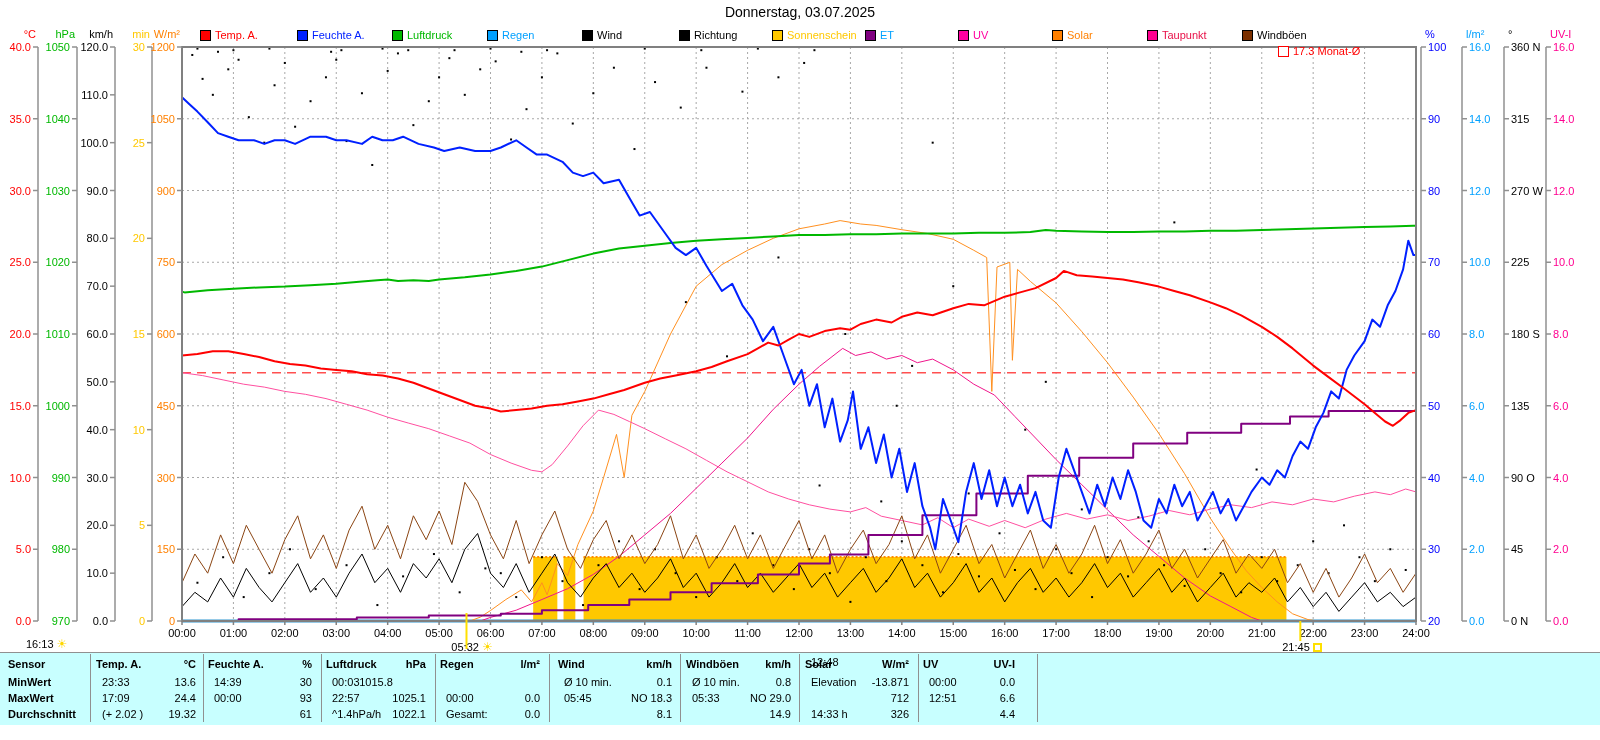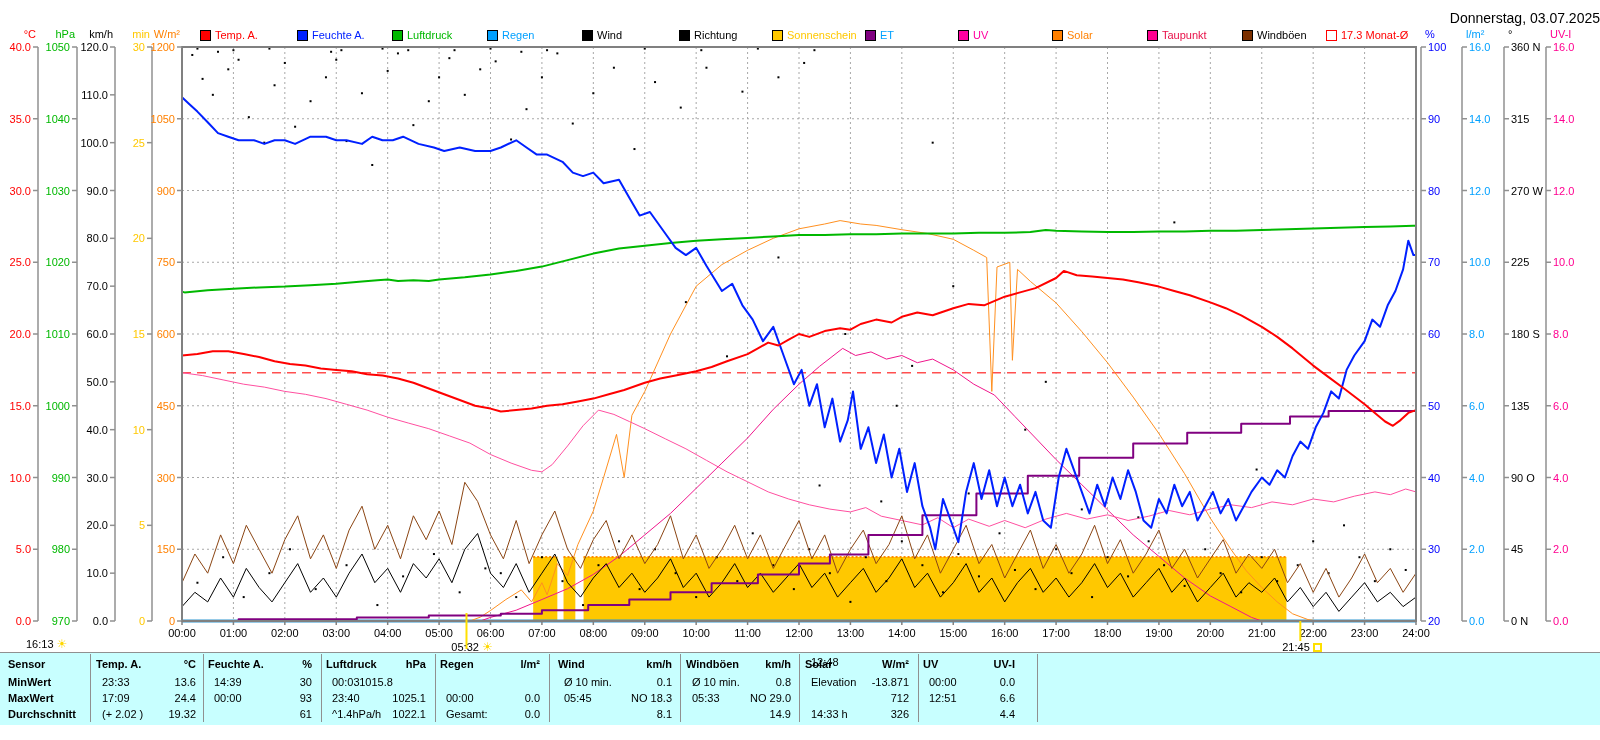--- a/index.html
+++ b/index.html
@@ -1,18 +1,18 @@
 <!DOCTYPE html>
 <html><head>
 <meta charset="utf-8">
 <style>
   html,body{margin:0;padding:0;background:#fff;}
   .canvas{position:relative;width:1600px;height:740px;background:#fff;overflow:hidden;
           font-family:"Liberation Sans",sans-serif;color:#000;}
-  .title{position:absolute;top:10px;left:0;width:1600px;text-align:right;font-size:14px;}
+  .title{position:absolute;top:4px;left:0;width:1600px;text-align:center;font-size:14px;}
   .legend-item{position:absolute;top:29px;display:flex;align-items:center;gap:4px;font-size:11px;white-space:nowrap;}
   .legend-box{width:9px;height:9px;border:1px solid #000;display:inline-block;}
   .foot{position:absolute;font-size:11px;display:flex;align-items:center;gap:3px;}
   .sunchar{color:#FFD700;font-size:12px;line-height:10px;}
   .sunsq{width:5px;height:5px;border:2px solid #FFE000;display:inline-block;}
   .tbl-bg{position:absolute;left:0;top:652px;width:1600px;height:72px;background:#C8FFFF;border-top:1px solid #909090;}
   .tbl-cell{position:absolute;font-size:11px;white-space:nowrap;}
   .tbl-div{position:absolute;top:654px;height:68px;width:1px;background:#909090;}
   .b{font-weight:bold;}
   svg text{font-family:"Liberation Sans",sans-serif;}
@@ -64,21 +64,21 @@
         <span style="color: rgb(255, 128, 0);">Solar</span>
       </div>
       <div class="legend-item" style="left: 1147px;">
         <span class="legend-box" style="background: rgb(255, 0, 144);"></span>
         <span style="color: rgb(232, 16, 72);">Taupunkt</span>
       </div>
       <div class="legend-item" style="left: 1242px;">
         <span class="legend-box" style="background: rgb(123, 48, 0);"></span>
         <span style="color: rgb(0, 0, 0);">Windböen</span>
       </div>
-      <div class="legend-item" style="left: 1326px;">
+      <div class="legend-item" style="left: 1278px; margin-top: 16px;">
         <span class="legend-box" style="background: rgb(255, 255, 255); border-color: rgb(255, 0, 0);"></span>
         <span style="color: rgb(255, 0, 0);">17.3 Monat-Ø</span>
       </div>
     </div>
   <svg id="chart" width="1600" height="655" viewBox="0 0 1600 655">
       <line x1="233.41666666666666" y1="47" x2="233.41666666666666" y2="621" stroke="#A8A8A8" stroke-width="1" stroke-dasharray="2 3"></line>
       <line x1="284.8333333333333" y1="47" x2="284.8333333333333" y2="621" stroke="#A8A8A8" stroke-width="1" stroke-dasharray="2 3"></line>
       <line x1="336.25" y1="47" x2="336.25" y2="621" stroke="#A8A8A8" stroke-width="1" stroke-dasharray="2 3"></line>
       <line x1="387.66666666666663" y1="47" x2="387.66666666666663" y2="621" stroke="#A8A8A8" stroke-width="1" stroke-dasharray="2 3"></line>
       <line x1="439.08333333333337" y1="47" x2="439.08333333333337" y2="621" stroke="#A8A8A8" stroke-width="1" stroke-dasharray="2 3"></line>
@@ -530,21 +530,21 @@
       <div class="tbl-cell b" style="left: 208px; top: 658px; width: 104px; text-align: right;">%</div>
       <div class="tbl-cell" style="left: 214px; top: 676px; text-align: left;">14:39</div>
       <div class="tbl-cell" style="left: 208px; top: 676px; width: 104px; text-align: right;">30</div>
       <div class="tbl-cell" style="left: 214px; top: 692px; text-align: left;">00:00</div>
       <div class="tbl-cell" style="left: 208px; top: 692px; width: 104px; text-align: right;">93</div>
       <div class="tbl-cell" style="left: 208px; top: 708px; width: 104px; text-align: right;">61</div>
       <div class="tbl-cell b" style="left: 326px; top: 658px; text-align: left;">Luftdruck</div>
       <div class="tbl-cell b" style="left: 326px; top: 658px; width: 100px; text-align: right;">hPa</div>
       <div class="tbl-cell" style="left: 332px; top: 676px; text-align: left;">00:03</div>
       <div class="tbl-cell" style="left: 326px; top: 676px; width: 100px; text-align: center;">1015.8</div>
-      <div class="tbl-cell" style="left: 332px; top: 692px; text-align: left;">23:40</div>
+      <div class="tbl-cell" style="left: 332px; top: 692px; text-align: left;">22:57</div>
       <div class="tbl-cell" style="left: 326px; top: 692px; width: 100px; text-align: right;">1025.1</div>
       <div class="tbl-cell" style="left: 332px; top: 708px; text-align: left;">^1.4hPa/h</div>
       <div class="tbl-cell" style="left: 326px; top: 708px; width: 100px; text-align: right;">1022.1</div>
       <div class="tbl-cell b" style="left: 440px; top: 658px; text-align: left;">Regen</div>
       <div class="tbl-cell b" style="left: 440px; top: 658px; width: 100px; text-align: right;">l/m²</div>
       <div class="tbl-cell" style="left: 446px; top: 692px; text-align: left;">00:00</div>
       <div class="tbl-cell" style="left: 440px; top: 692px; width: 100px; text-align: right;">0.0</div>
       <div class="tbl-cell" style="left: 446px; top: 708px; text-align: left;">Gesamt:</div>
       <div class="tbl-cell" style="left: 440px; top: 708px; width: 100px; text-align: right;">0.0</div>
       <div class="tbl-cell b" style="left: 558px; top: 658px; text-align: left;">Wind</div>

